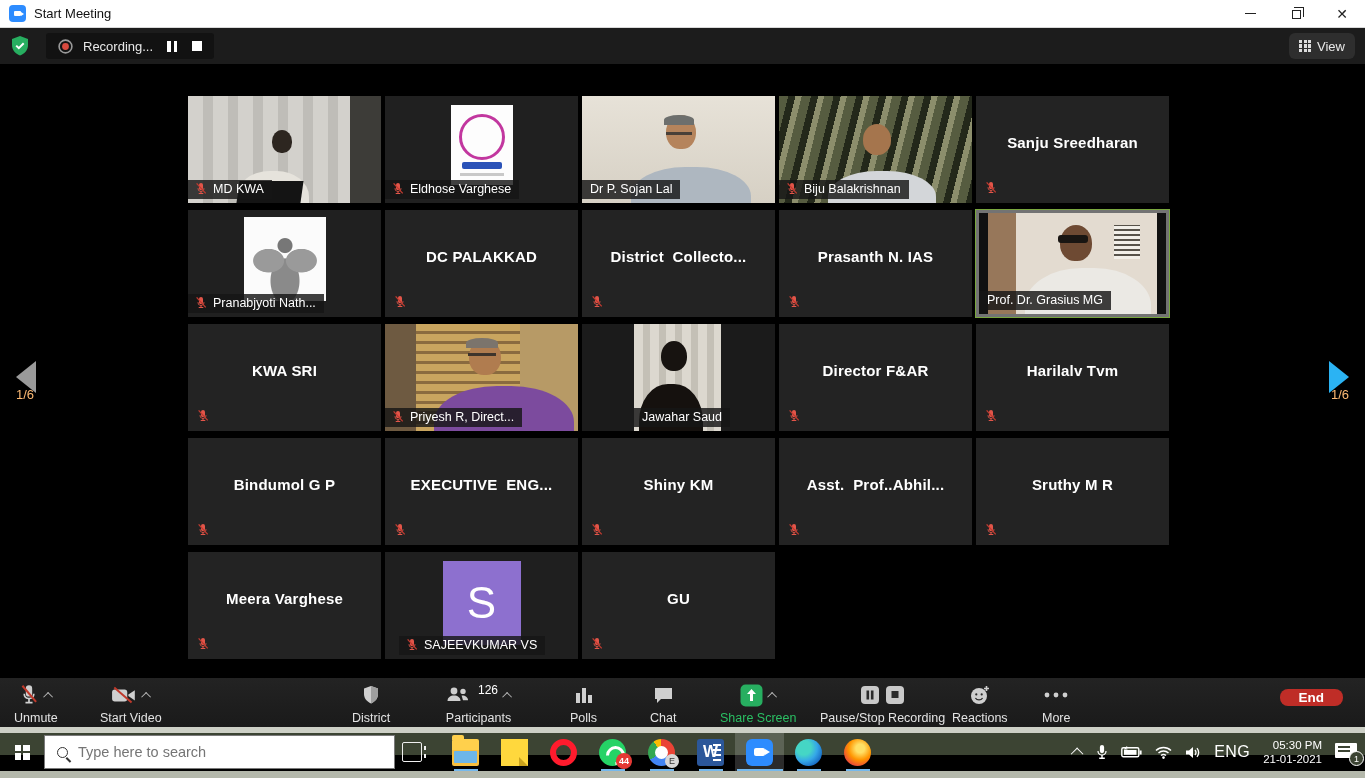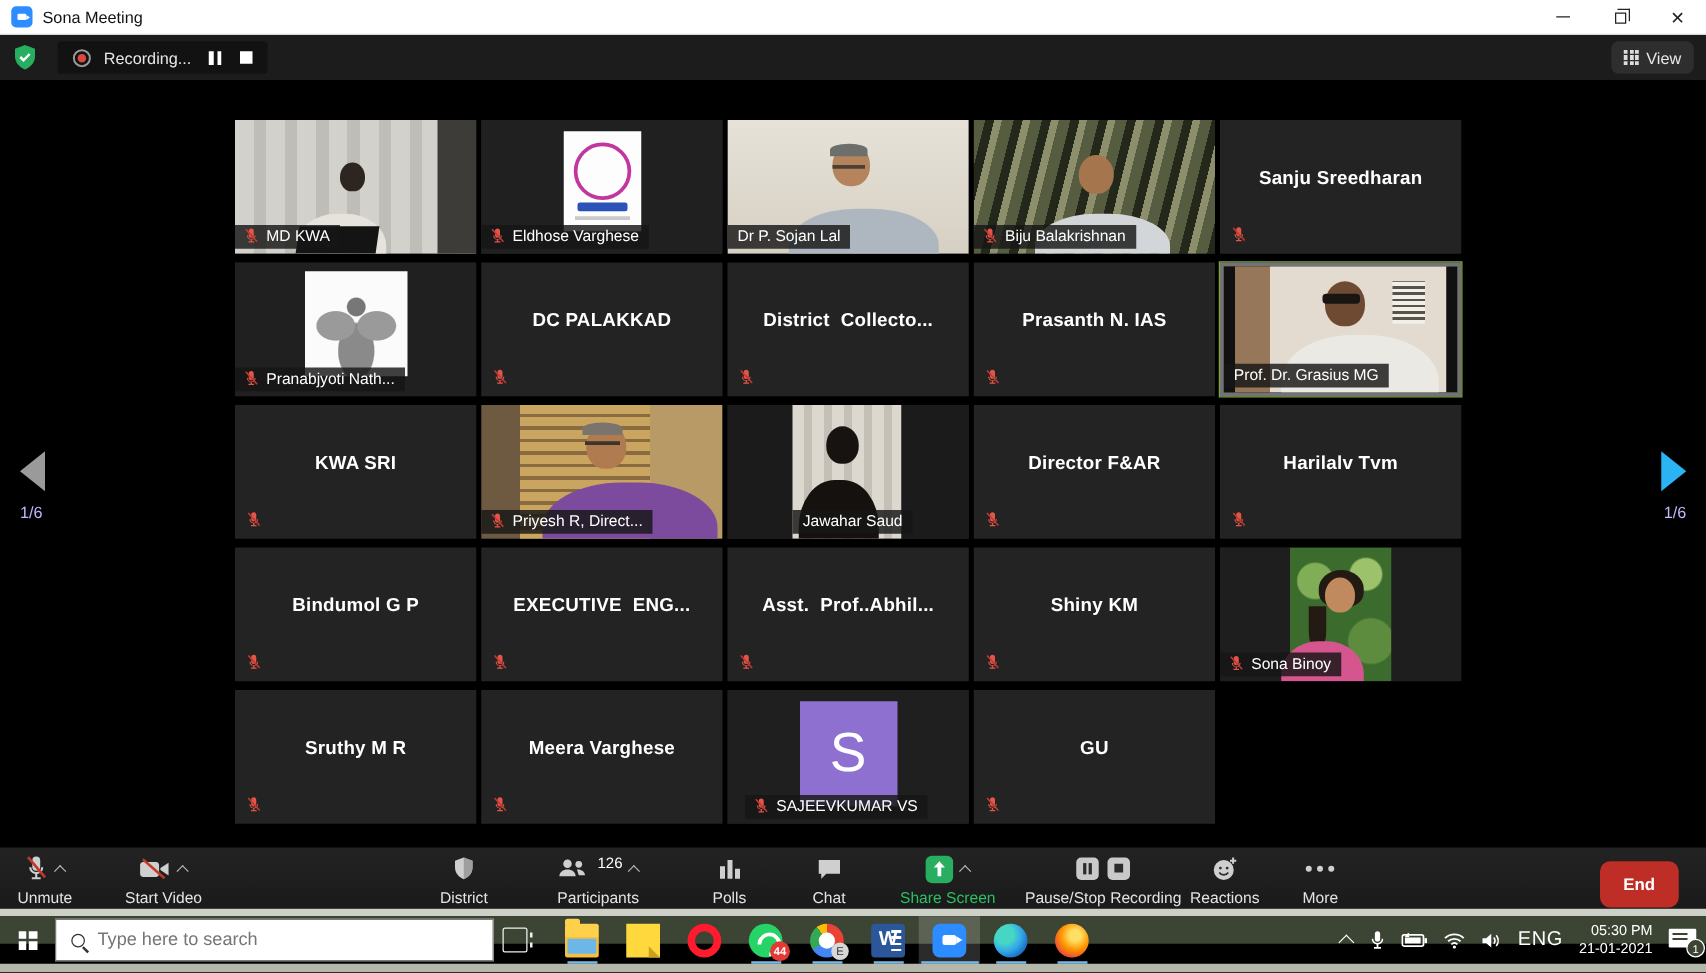--- a/index.html
+++ b/index.html
@@ -132,35 +132,35 @@
     background-image:radial-gradient(circle at 50% 34%, #777 0 7px, transparent 8px),
       radial-gradient(ellipse at 30% 52%, #9a9a9a 0 15px, transparent 16px),
       radial-gradient(ellipse at 70% 52%, #9a9a9a 0 15px, transparent 16px),
       radial-gradient(ellipse at 50% 76%, #8a8a8a 0 14px, transparent 15px); }
 
   
   .pgleft { position:absolute; left:16px; top:297px; width:0; height:0;
     border-right:20px solid #9a9a9a; border-top:16px solid transparent; border-bottom:16px solid transparent; }
   .pgright { position:absolute; right:16px; top:297px; width:0; height:0;
     border-left:20px solid #2bb3f3; border-top:16px solid transparent; border-bottom:16px solid transparent; }
-  .pgnum { position:absolute; top:338px; color:#c4b5fd; font-size:13px; }
+  .pgnum { position:absolute; top:323px; color:#fdba74; font-size:13px; }
   .pgnum.l { left:16px; } .pgnum.r { right:16px; }
 
   
   .zoombar { position:absolute; top:678px; left:0; right:0; height:49px;
     background:linear-gradient(180deg,#232323,#1a1a1a); }
   .tbtn { position:absolute; top:6px; display:flex; flex-direction:column; align-items:center;
     color:#e3e3e3; font-size:12.5px; gap:5px; }
   .tbtn .irow { height:22px; display:flex; align-items:center; gap:7px; }
   .caret { width:7px; height:7px; border-left:1.6px solid #b5b5b5; border-top:1.6px solid #b5b5b5;
     transform:rotate(45deg) translateY(2px); }
   .count { color:#fff; font-size:12px; position:relative; top:-5px; }
   .green { color:#2abf63; }
   .endbtn { position:absolute; right:22px; top:11px; background:#bf2d27; color:#fff; font-weight:bold;
-    font-size:13.5px; padding:11px 19px; border-radius:8px; border:none; }
+    font-size:13.5px; padding:1px 19px; border-radius:8px; border:none; }
 
   
   .winedge { position:absolute; top:727px; left:0; right:0; height:6px; background:#cdd0c6; }
   .bottomstrip { position:absolute; top:771px; left:0; right:0; height:7px; background:#b4b8ab; }
 
   
   .taskbar { position:absolute; top:733px; left:0; right:0; height:22px; background:#3c4433; }
   .startbtn { position:absolute; left:0; top:0; width:44px; height:38px; display:flex; align-items:center; justify-content:center; }
   .winlogo { width:15px; height:15px; display:grid; grid-template-columns:1fr 1fr; gap:1.6px; }
   .winlogo i { background:#fff; }
@@ -224,21 +224,21 @@
 </style>
 </head>
 <body>
 
 <div class="app">
 
   <div class="titlebar">
     <div class="zoomlogo">
         <i></i>
       </div>
-    <div class="wtitle">Sona Meeting</div>
+    <div class="wtitle">Start Meeting</div>
     <div class="wincontrols">
       <div class="winbtn min"></div>
       <div class="winbtn max">
           <i></i>
         </div>
       <div class="winbtn close">✕</div>
     </div>
   </div>
 
   <div class="meetbar">
@@ -451,49 +451,35 @@
 
       <div class="tile">
         <div class="cname">EXECUTIVE  ENG...</div>
         <svg class="mic micbadge" viewBox="0 0 16 16">
             <path d="M8 1a2.3 2.3 0 0 1 2.3 2.3V7A2.3 2.3 0 0 1 8 9.3 2.3 2.3 0 0 1 5.7 7V3.3A2.3 2.3 0 0 1 8 1zm-4 6.2h1.2A2.9 2.9 0 0 0 8 10.4a2.9 2.9 0 0 0 2.8-3.2H12A4.1 4.1 0 0 1 8.6 11v1.6h2v1.2H5.4v-1.2h2V11A4.1 4.1 0 0 1 4 7.2z" fill="#e25549"></path>
             <path d="M3 1.6 13.4 13" stroke="#c03a30" stroke-width="1.5"></path>
           </svg>
       </div>
 
       <div class="tile">
+        <div class="cname">Shiny KM</div>
+        <svg class="mic micbadge" viewBox="0 0 16 16">
+            <path d="M8 1a2.3 2.3 0 0 1 2.3 2.3V7A2.3 2.3 0 0 1 8 9.3 2.3 2.3 0 0 1 5.7 7V3.3A2.3 2.3 0 0 1 8 1zm-4 6.2h1.2A2.9 2.9 0 0 0 8 10.4a2.9 2.9 0 0 0 2.8-3.2H12A4.1 4.1 0 0 1 8.6 11v1.6h2v1.2H5.4v-1.2h2V11A4.1 4.1 0 0 1 4 7.2z" fill="#e25549"></path>
+            <path d="M3 1.6 13.4 13" stroke="#c03a30" stroke-width="1.5"></path>
+          </svg>
+      </div>
+
+      <div class="tile">
         <div class="cname">Asst.  Prof..Abhil...</div>
         <svg class="mic micbadge" viewBox="0 0 16 16">
             <path d="M8 1a2.3 2.3 0 0 1 2.3 2.3V7A2.3 2.3 0 0 1 8 9.3 2.3 2.3 0 0 1 5.7 7V3.3A2.3 2.3 0 0 1 8 1zm-4 6.2h1.2A2.9 2.9 0 0 0 8 10.4a2.9 2.9 0 0 0 2.8-3.2H12A4.1 4.1 0 0 1 8.6 11v1.6h2v1.2H5.4v-1.2h2V11A4.1 4.1 0 0 1 4 7.2z" fill="#e25549"></path>
             <path d="M3 1.6 13.4 13" stroke="#c03a30" stroke-width="1.5"></path>
           </svg>
       </div>
 
-      <div class="tile">
-        <div class="cname">Shiny KM</div>
-        <svg class="mic micbadge" viewBox="0 0 16 16">
-            <path d="M8 1a2.3 2.3 0 0 1 2.3 2.3V7A2.3 2.3 0 0 1 8 9.3 2.3 2.3 0 0 1 5.7 7V3.3A2.3 2.3 0 0 1 8 1zm-4 6.2h1.2A2.9 2.9 0 0 0 8 10.4a2.9 2.9 0 0 0 2.8-3.2H12A4.1 4.1 0 0 1 8.6 11v1.6h2v1.2H5.4v-1.2h2V11A4.1 4.1 0 0 1 4 7.2z" fill="#e25549"></path>
-            <path d="M3 1.6 13.4 13" stroke="#c03a30" stroke-width="1.5"></path>
-          </svg>
-      </div>
-
-      <div class="tile">
-        <div class="art a-sona">
-            <i class="vid"></i>
-            <i class="x1"></i>
-            <i class="x2"></i>
-          </div>
-        <div class="plabel">
-          <svg class="mic" viewBox="0 0 16 16">
-              <path d="M8 1a2.3 2.3 0 0 1 2.3 2.3V7A2.3 2.3 0 0 1 8 9.3 2.3 2.3 0 0 1 5.7 7V3.3A2.3 2.3 0 0 1 8 1zm-4 6.2h1.2A2.9 2.9 0 0 0 8 10.4a2.9 2.9 0 0 0 2.8-3.2H12A4.1 4.1 0 0 1 8.6 11v1.6h2v1.2H5.4v-1.2h2V11A4.1 4.1 0 0 1 4 7.2z" fill="#e25549"></path>
-              <path d="M3 1.6 13.4 13" stroke="#c03a30" stroke-width="1.5"></path>
-            </svg>
-          <span>Sona Binoy</span>
-        </div>
-      </div>
 
       <div class="tile">
         <div class="cname">Sruthy M R</div>
         <svg class="mic micbadge" viewBox="0 0 16 16">
             <path d="M8 1a2.3 2.3 0 0 1 2.3 2.3V7A2.3 2.3 0 0 1 8 9.3 2.3 2.3 0 0 1 5.7 7V3.3A2.3 2.3 0 0 1 8 1zm-4 6.2h1.2A2.9 2.9 0 0 0 8 10.4a2.9 2.9 0 0 0 2.8-3.2H12A4.1 4.1 0 0 1 8.6 11v1.6h2v1.2H5.4v-1.2h2V11A4.1 4.1 0 0 1 4 7.2z" fill="#e25549"></path>
             <path d="M3 1.6 13.4 13" stroke="#c03a30" stroke-width="1.5"></path>
           </svg>
       </div>
 
       <div class="tile">

